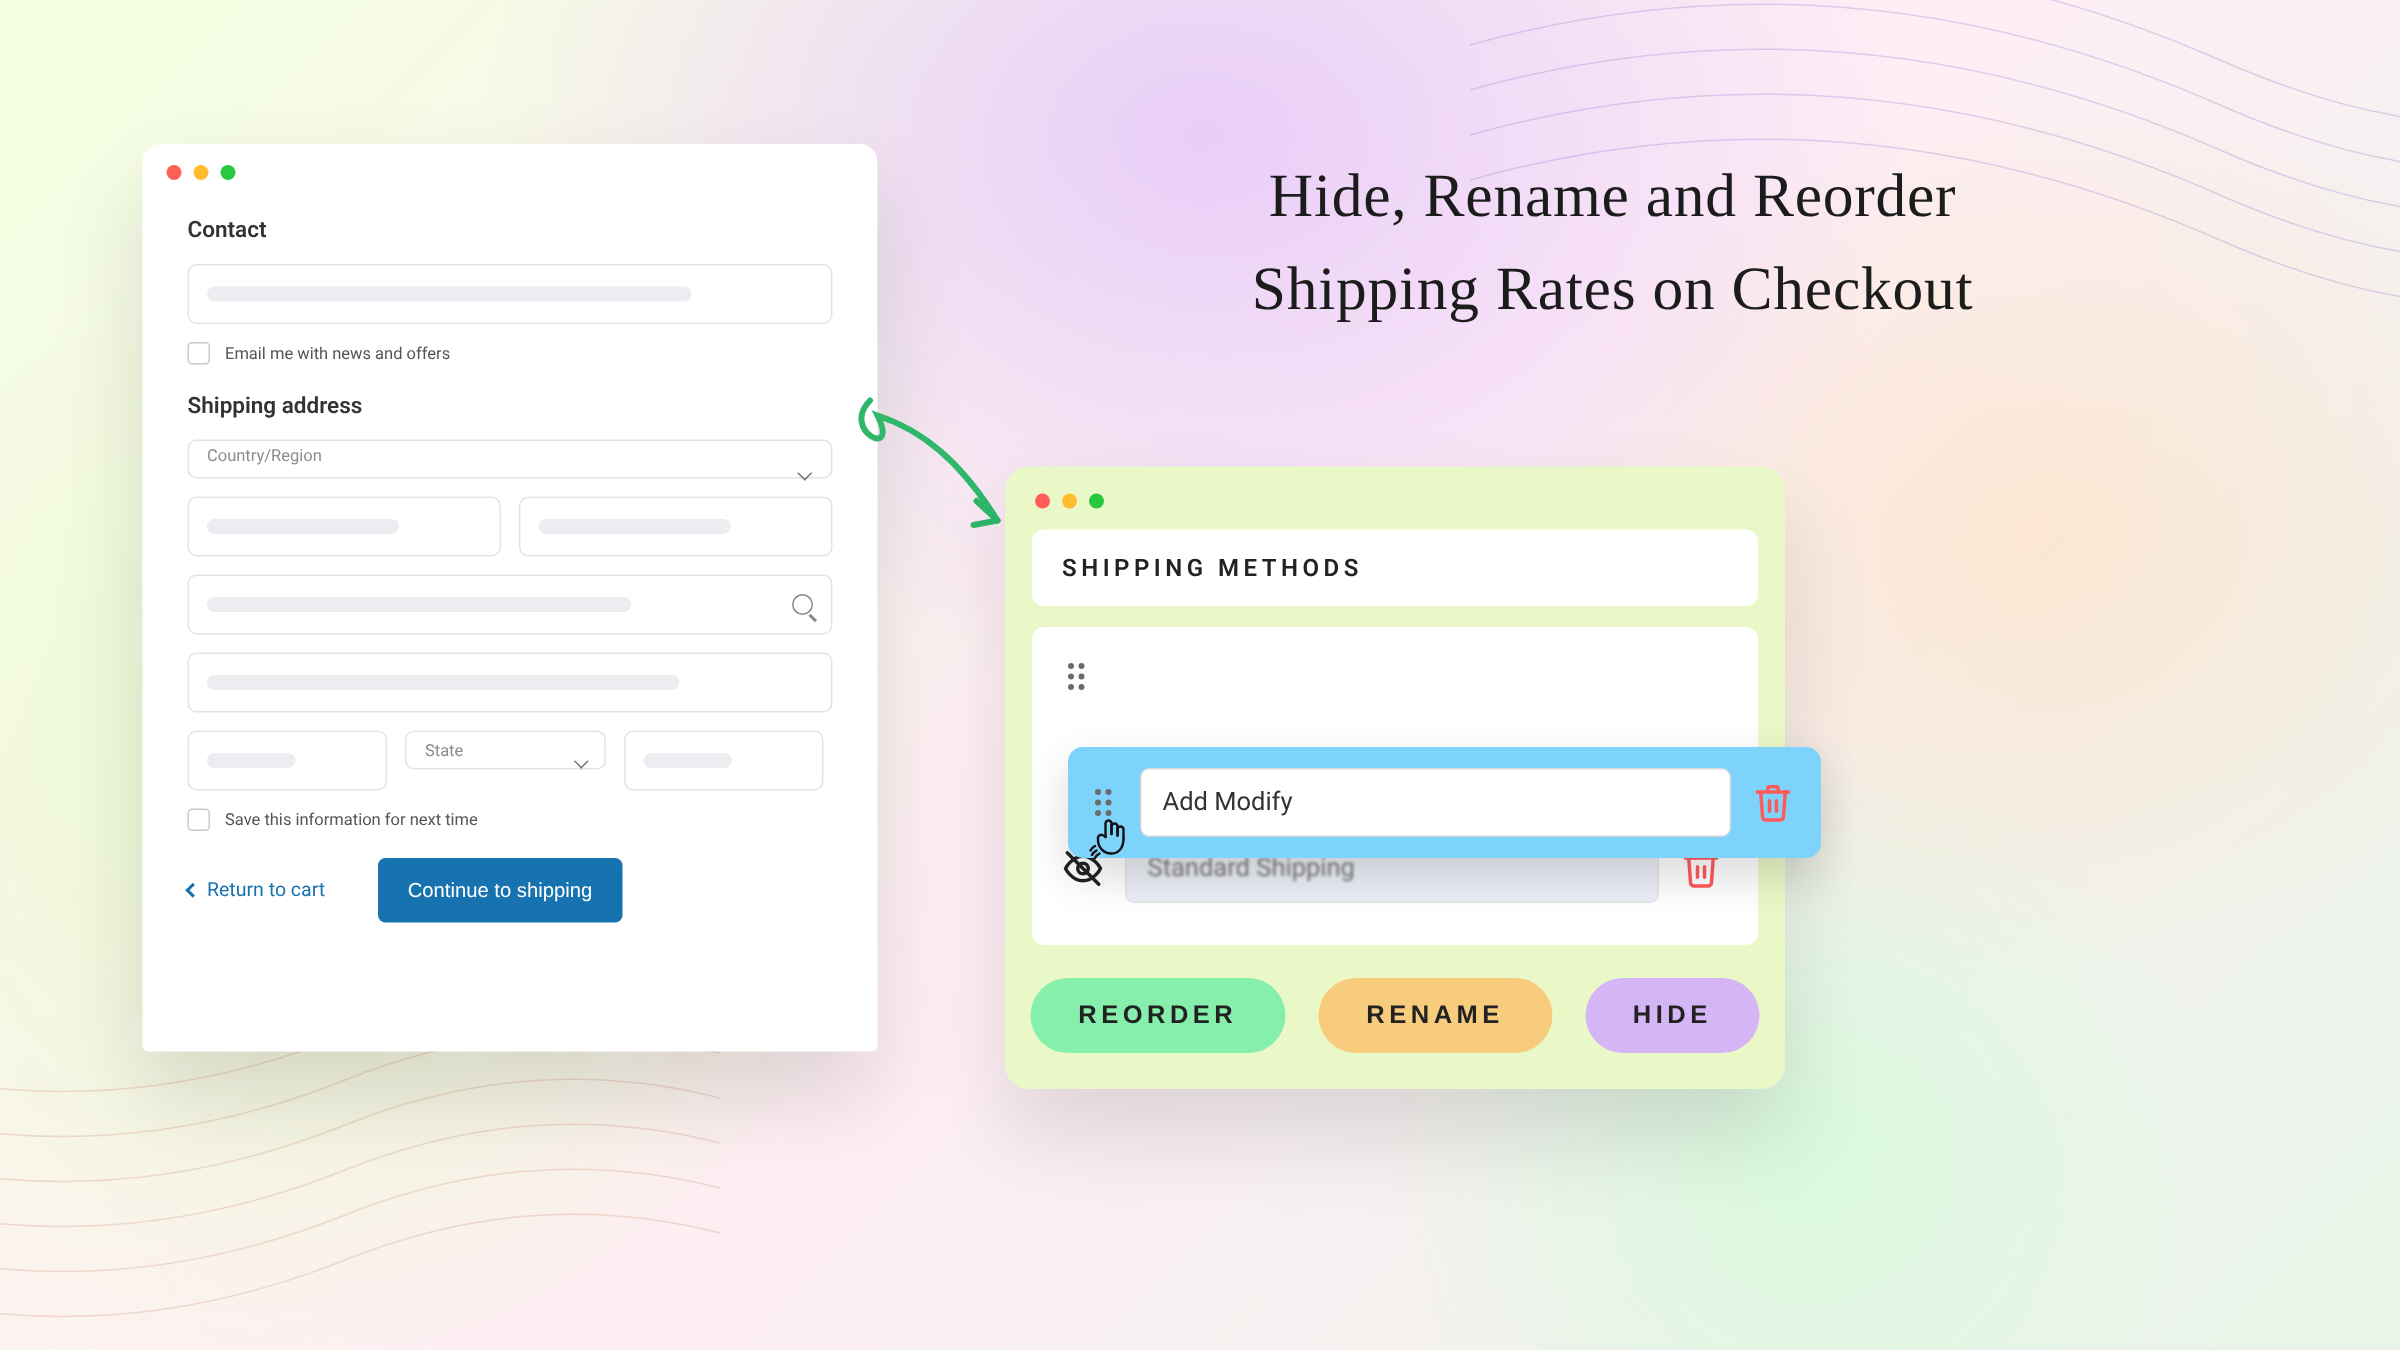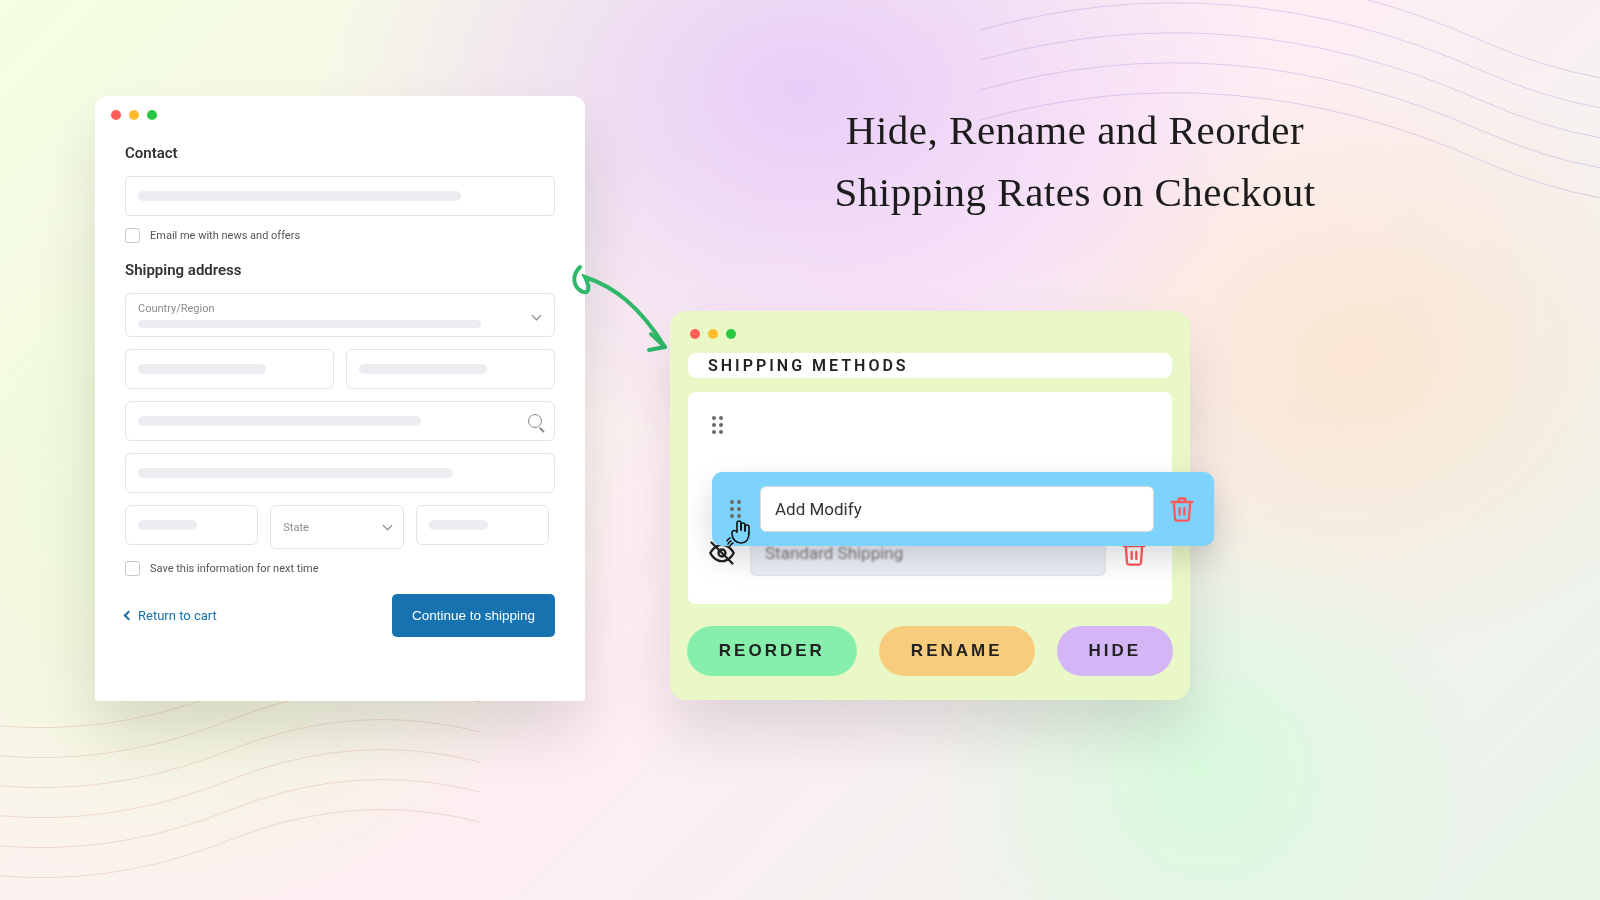--- a/index.html
+++ b/index.html
@@ -47,24 +47,24 @@
   .mac-dots { display:flex; gap:8px; padding:14px 16px 6px; }
   .mac-dots span { width:10px; height:10px; border-radius:50%; display:block; }
   .dot-r{background:#ff5f57;} .dot-y{background:#ffbd2e;} .dot-g{background:#28c940;}
 
   .co-body { padding: 18px 30px 22px; font-size: 13px; color:#333; }
   .co-section-title { font-weight:600; color:#333; font-size:15px; margin-bottom:14px; }
   .co-field { border:1px solid #e1e3e6; border-radius:6px; height:40px; padding:8px 12px; display:flex; align-items:center; margin-bottom:12px; position:relative; }
   .co-field .ph { background:#ebedf0; height:10px; border-radius:5px; }
   .co-row { display:flex; gap:12px; margin-bottom:12px; }
   .co-row .co-field { flex:1; margin-bottom:0; }
-  .co-field-tall { height:44px; flex-direction:column; align-items:flex-start; justify-content:center; gap:5px; }
+  .co-field-tall { height:26px; flex-direction:column; align-items:flex-start; justify-content:center; gap:5px; }
   .co-checkbox-row { display:flex; align-items:center; gap:10px; margin:4px 0 18px; font-size:11px; color:#555; }
   .co-checkbox { width:15px; height:15px; border:1.5px solid #c6c9cd; border-radius:3px; }
-  .co-footer { display:flex; justify-content:space-between; align-items:center; margin-top:18px;gap:35px; }
+  .co-footer { display:flex; align-items:center; margin-top:18px;gap:35px; }
   .co-return { color:#1773b0; font-size:13px; display:flex; align-items:center; gap:6px; }
   .co-continue { background:#1773b0; color:#fff; border:none; padding:14px 20px; border-radius:5px; font-size:13.5px; font-weight:500; }
   .chev-l { width:7px; height:7px; border-left:2px solid #1773b0; border-bottom:2px solid #1773b0; transform:rotate(45deg); }
   .chev-d { width:7px; height:7px; border-right:1.5px solid #777; border-bottom:1.5px solid #777; transform:rotate(45deg); margin-left:auto; }
   .search-ic { width:14px; height:14px; border:1.5px solid #888; border-radius:50%; position:relative; margin-left:auto; }
   .search-ic::after{content:"";position:absolute;width:6px;height:1.5px;background:#888;bottom:-3px;right:-4px;transform:rotate(45deg);}
 
   
   .curly-arrow { position:absolute; left:555px; top:252px; width:130px; height:120px; }
 
@@ -73,21 +73,21 @@
     position:absolute;
     left:670px;
     top:311px;
     width:520px;
     background:#eaf8c7;
     border-radius:16px;
     padding:18px 18px 24px;
     box-shadow: 0 30px 60px rgba(0,0,0,.12);
   }
   .sm-panel .mac-dots { padding:0 2px 14px; }
-  .sm-header { background:#fff; border-radius:8px; padding:3px 20px; font-weight:600; letter-spacing:3px; font-size:16px; color:#222; }
+  .sm-header { background:#fff; border-radius:8px; padding:16px 20px; font-weight:600; letter-spacing:3px; font-size:16px; color:#222; }
   .sm-list { background:#fff; border-radius:8px; margin-top:14px; padding:14px 18px 18px; position:relative; }
   .sm-row { display:flex; align-items:center; gap:14px; padding:10px 6px; }
   .drag-dots { width:16px; display:grid; grid-template-columns:repeat(2,4px); grid-auto-rows:4px; gap:3px; }
   .drag-dots i { background:#6b6b6b; border-radius:50%; display:block; }
   .sm-input { flex:1; border:1px solid #e2e4e7; border-radius:6px; padding:12px 14px; font-size:17px; color:#333; background:#fff; }
   .sm-input.hidden-item { background:#eceef7; color:#7a7a7a; }
   .sm-input.hidden-item span { filter: blur(1px); }
   .trash { width:28px; height:28px; }
   .trash svg { width:100%; height:100%; }
   .eye-off { width:28px; height:28px; margin-left:-4px; }

